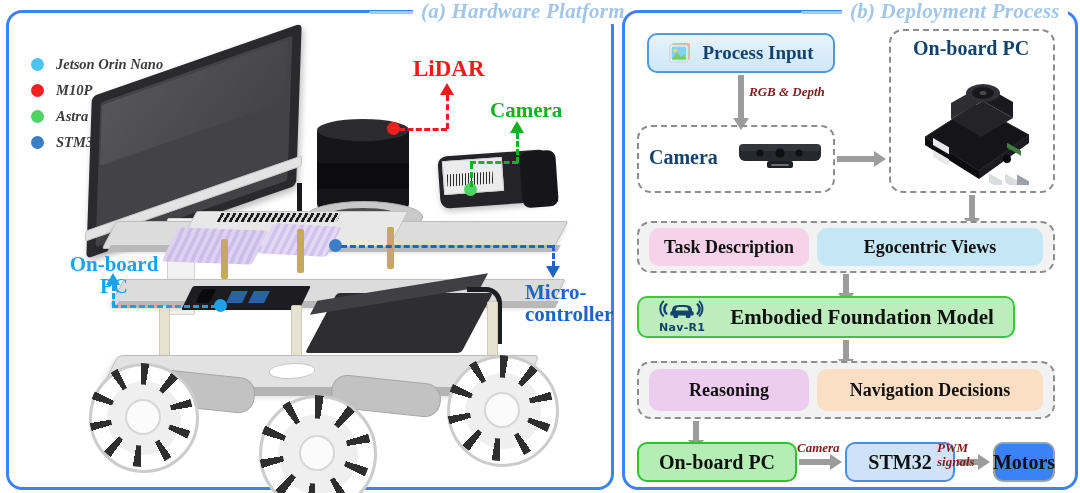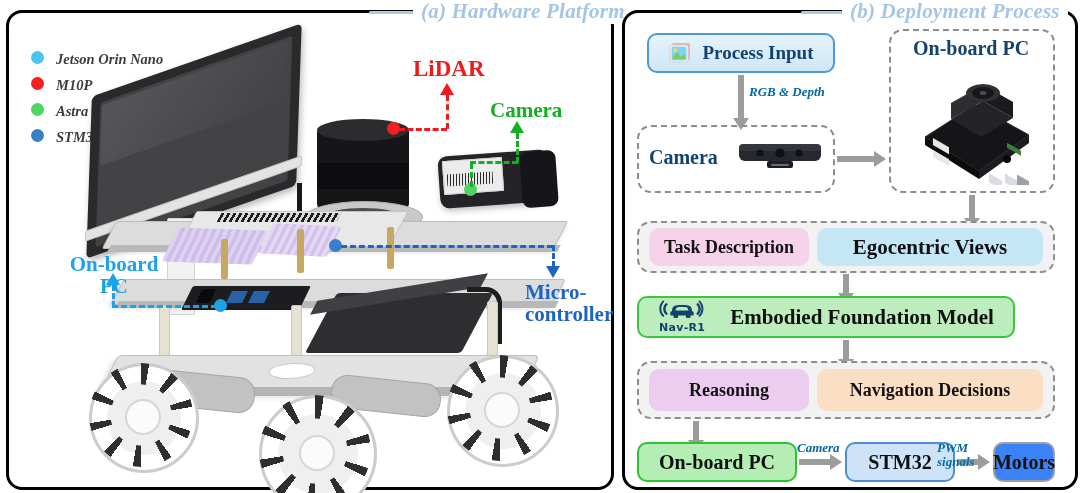--- a/index.html
+++ b/index.html
@@ -1,31 +1,31 @@
 <!DOCTYPE html>
 <html><head>
 <meta charset="utf-8">
 <style>
   html,body{margin:0;padding:0;background:#ffffff;}
   body{width:1080px;height:493px;position:relative;overflow:hidden;
        font-family:"Liberation Serif",serif;}
 
-  .panel{position:absolute;border:3px solid #000000;border-radius:16px;background:#fff;}
+  .panel{position:absolute;border:3px solid #3b82f6;border-radius:16px;background:#fff;}
   #panel-a{left:6px;top:10px;width:602px;height:474px;}
   #panel-b{left:622px;top:10px;width:450px;height:474px;}
 
   
   .caption{position:absolute;top:-14px;background:#fff;padding:0 8px;
            color:#a3c6e8;font-weight:bold;font-style:italic;font-size:21px;
            letter-spacing:.2px;white-space:nowrap;}
   .cap-rule{position:absolute;top:-2px;height:3px;background:#a9c9e8;border-radius:2px;}
 
   
   .legend{position:absolute;left:22px;top:38px;}
-  .legend-row{display:flex;align-items:flex-start;height:26px;}
+  .legend-row{display:flex;align-items:center;height:26px;}
   .dot{width:13px;height:13px;border-radius:50%;margin-right:12px;flex:none;}
   .legend-label{font-style:italic;font-weight:bold;font-size:14.5px;color:#3c3c3c;
                 white-space:nowrap;}
 
   .ptr-label{position:absolute;font-weight:bold;white-space:nowrap;line-height:1.05;}
   #lbl-lidar{left:404px;top:44px;font-size:23px;color:#ef1b1b;}
   #lbl-camera{left:481px;top:86px;font-size:21px;color:#12b022;}
   #lbl-onboard{left:50px;top:240px;font-size:21px;color:#1ba2e8;text-align:center;width:110px;}
   #lbl-micro{left:516px;top:268px;font-size:21px;color:#1f63c4;text-align:left;width:96px;}
 
@@ -50,21 +50,21 @@
 
   .arrow-v{position:absolute;width:6px;background:#9c9c9c;}
   .arrow-v::after{content:"";position:absolute;left:-5px;bottom:-11px;
       border-left:8px solid transparent;border-right:8px solid transparent;
       border-top:12px solid #9c9c9c;}
   .arrow-h{position:absolute;height:6px;background:#9c9c9c;}
   .arrow-h::after{content:"";position:absolute;top:-5px;right:-11px;
       border-top:8px solid transparent;border-bottom:8px solid transparent;
       border-left:12px solid #9c9c9c;}
 
-  .edge-lbl{position:absolute;color:#0369a1;font-weight:bold;font-style:italic;
+  .edge-lbl{position:absolute;color:#7f1d1d;font-weight:bold;font-style:italic;
             font-size:13px;line-height:1.05;white-space:nowrap;}
 
   .navy{color:#12436f;}
 </style>
 </head>
 <body>
 
 <div class="panel" id="panel-a">
 
   <div class="cap-rule" style="left:360px;width:45px;"></div>
@@ -323,21 +323,21 @@
       </g>
     </svg>
   </span>
 
   <div class="arrow-v" style="left:344px;top:182px;height:24px;"></div>
 
   <div class="dashbox grayfill" style="left:12px;top:208px;width:418px;height:52px;"></div>
   <div class="box" style="left:24px;top:215px;width:160px;height:38px;background:#f6d3e8;font-size:18px;">
     <span>Task Description</span>
   </div>
-  <div class="box" style="left:192px;top:215px;width:226px;height:38px;background:#c5e6f5;font-size:21px;text-align:center;">
+  <div class="box" style="left:192px;top:215px;width:226px;height:38px;background:#c5e6f5;font-size:18px;text-align:center;">
     <span>Egocentric Views</span>
   </div>
 
   <div class="arrow-v" style="left:218px;top:261px;height:20px;"></div>
 
   <div class="box" style="left:12px;top:283px;width:378px;height:42px;background:#bdedbd;
               border:2px solid #3bc73b;">
     <span style="display:inline-flex;flex-direction:column;align-items:center;margin-right:24px;">
       <svg width="48" height="22" viewBox="0 0 48 22">
         <g fill="#12436f">

